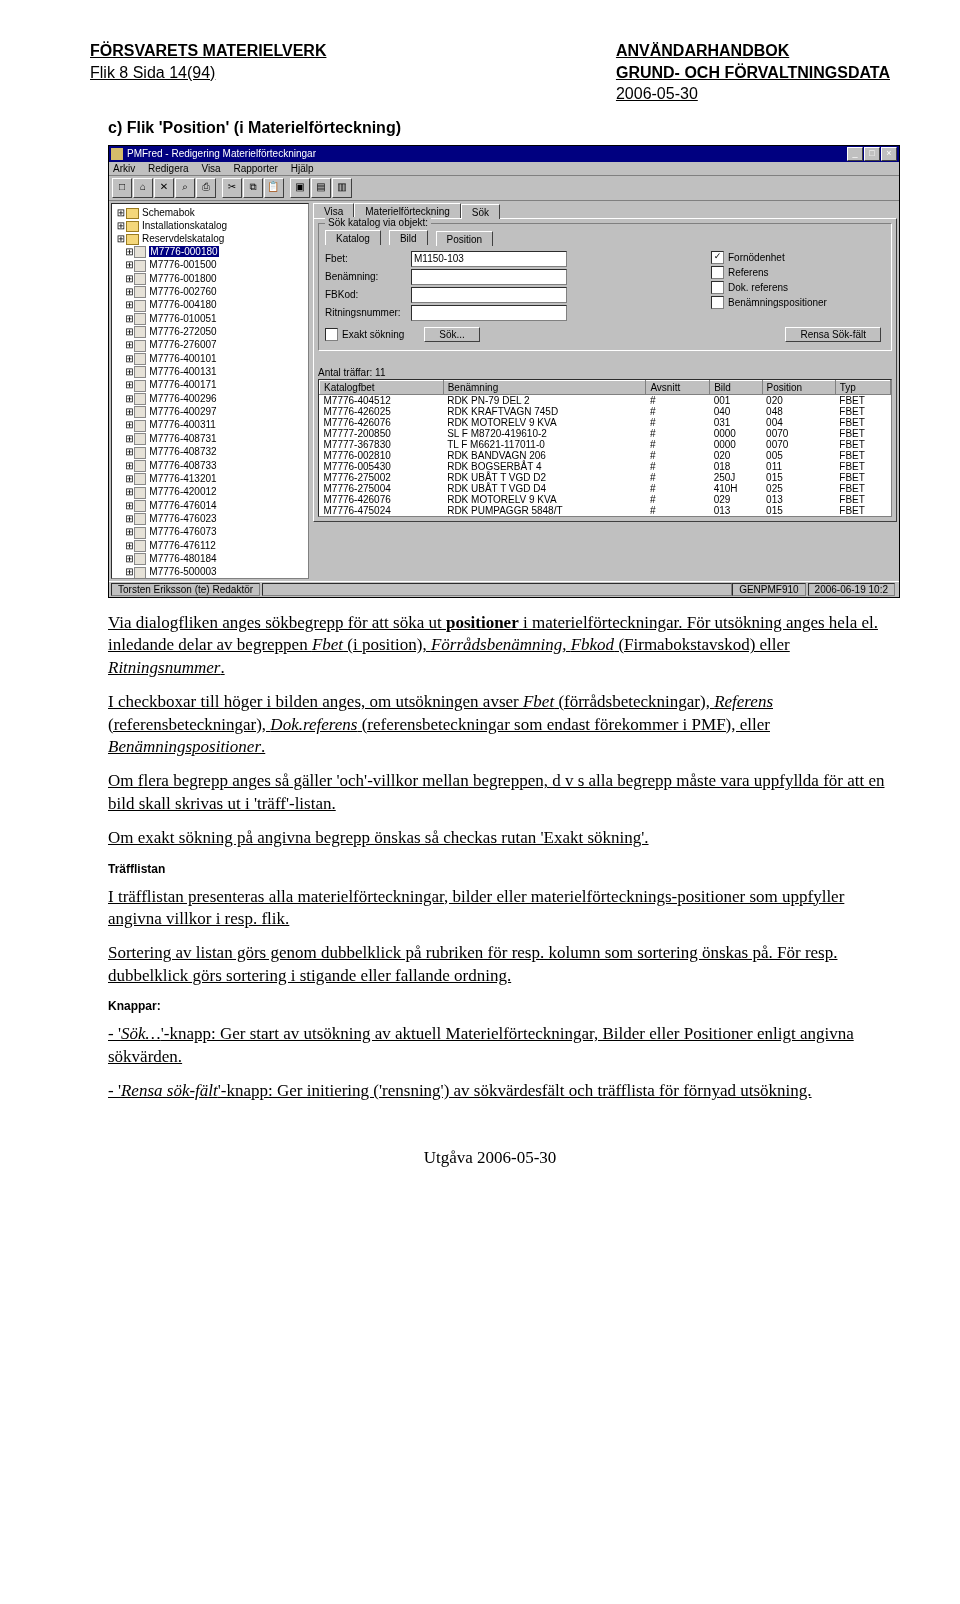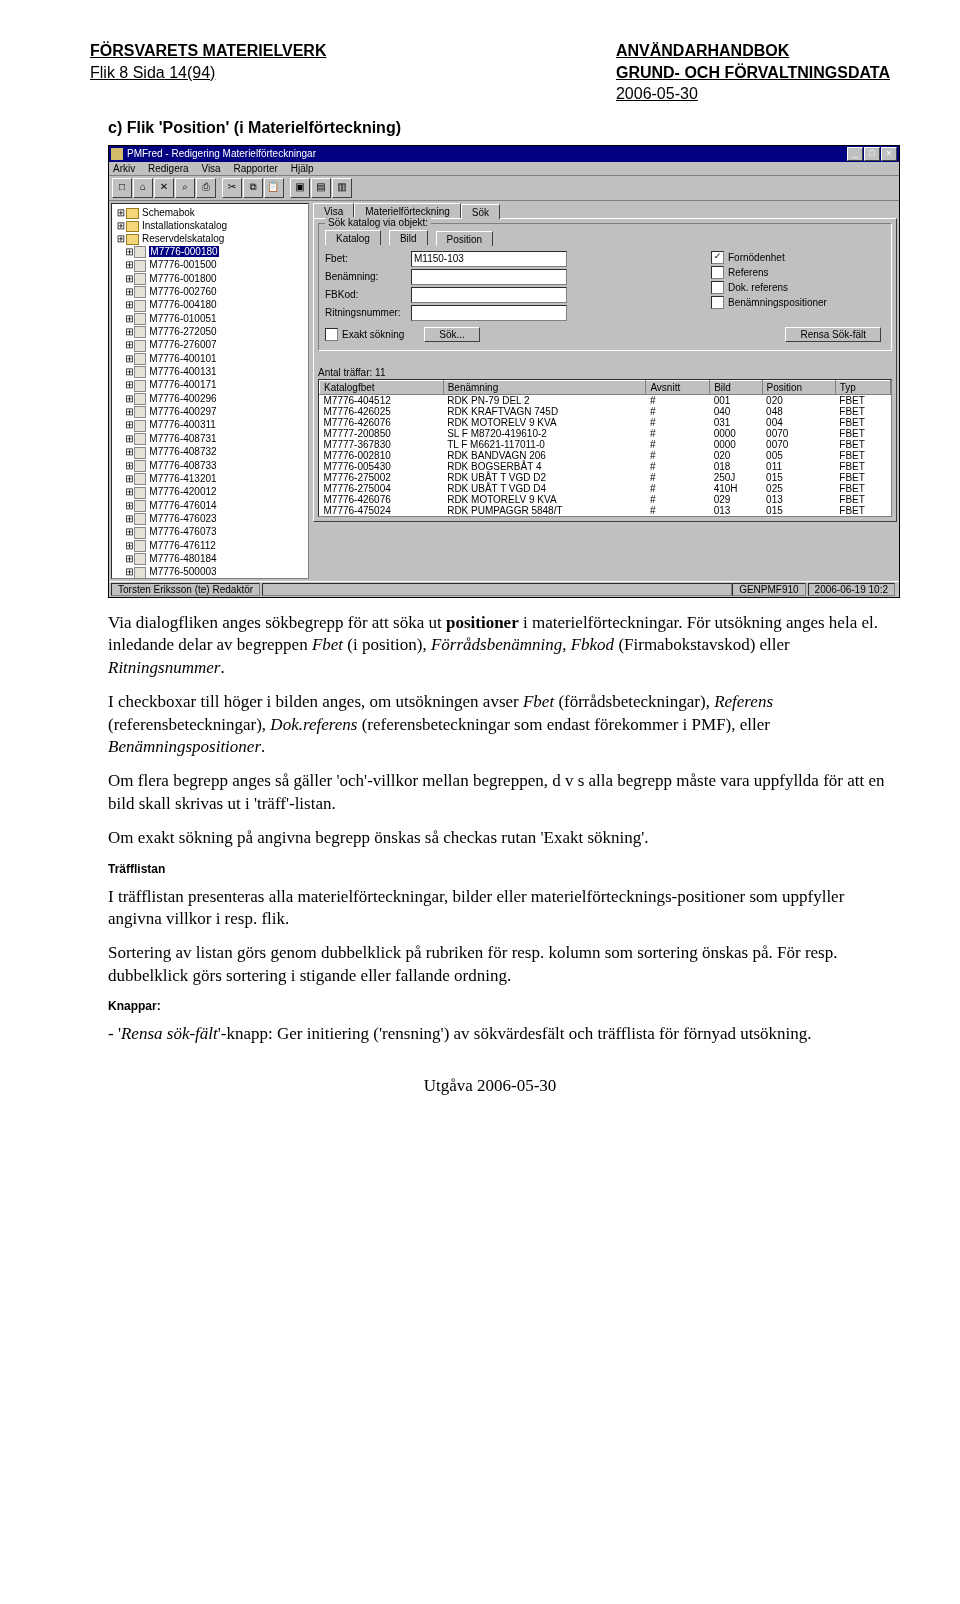--- a/index.html
+++ b/index.html
@@ -143,25 +143,25 @@
     border-top:1px solid #fff; background:#c0c0c0;
     display:flex; font-size:10px; padding:1px 2px;
   }
   .statusbar .cell {
     border:1px inset #808080; padding:0 6px; margin-right:2px;
   }
   .statusbar .fill { flex:1; border:1px inset #808080; }
 
   
   .doc { margin-left:18px; margin-top:14px; line-height:1.32; }
-  .doc p { margin: 0 0 12px 0; }
+  .doc p { margin: 0 0 12px 0; text-decoration: underline; }
   .doc .h { font-family: Arial, sans-serif; font-weight:bold; font-size:12px;
             margin: 4px 0 8px 0; }
   .italic { font-style: italic; }
-  .footer { text-align:center; margin-top:30px; font-size:17px; }
+  .footer { text-align:center; margin-top:46px; font-size:17px; }
 </style>
 </head>
 <body>
 
 <div class="page">
 
   <div class="header">
     <div class="header-left">
       <div class="bold">FÖRSVARETS MATERIELVERK</div>
       <div>Flik 8  Sida 14(94)</div>
@@ -430,17 +430,18 @@
     </p>
     <p>
       <span>I checkboxar till höger i bilden anges, om utsökningen avser </span><span class="italic">Fbet</span><span> (förrådsbeteckningar), </span><span class="italic">Referens</span><span> (referensbeteckningar), </span><span class="italic">Dok.referens</span><span> (referensbeteckningar som endast förekommer i PMF), eller </span><span class="italic">Benämningspositioner</span><span>.</span>
     </p>
     <p>Om flera begrepp anges så gäller 'och'-villkor mellan begreppen, d v s alla begrepp måste vara uppfyllda för att en bild skall skrivas ut i 'träff'-listan.</p>
     <p>Om exakt sökning på angivna begrepp önskas så checkas rutan 'Exakt sökning'.</p>
     <div class="h">Träfflistan</div>
     <p>I träfflistan presenteras alla materielförteckningar, bilder eller materielförtecknings-positioner som uppfyller angivna villkor i resp. flik.</p>
     <p>Sortering av listan görs genom dubbelklick på rubriken för resp. kolumn som sortering önskas på. För resp. dubbelklick görs sortering i stigande eller fallande ordning.</p>
     <div class="h">Knappar:</div>
+    <p><span>- '</span><span class="italic">Sök…</span><span>'-knapp:  Ger start av utsökning av aktuell Materielförteckningar, Bilder eller Positioner enligt angivna sökvärden.</span></p>
     <p><span>- '</span><span class="italic">Rensa sök-fält</span><span>'-knapp:  Ger initiering ('rensning') av sökvärdesfält och träfflista för förnyad utsökning.</span></p>
   </div>
 
   <div class="footer">Utgåva 2006-05-30</div>
 </div>
 
 </body></html>

